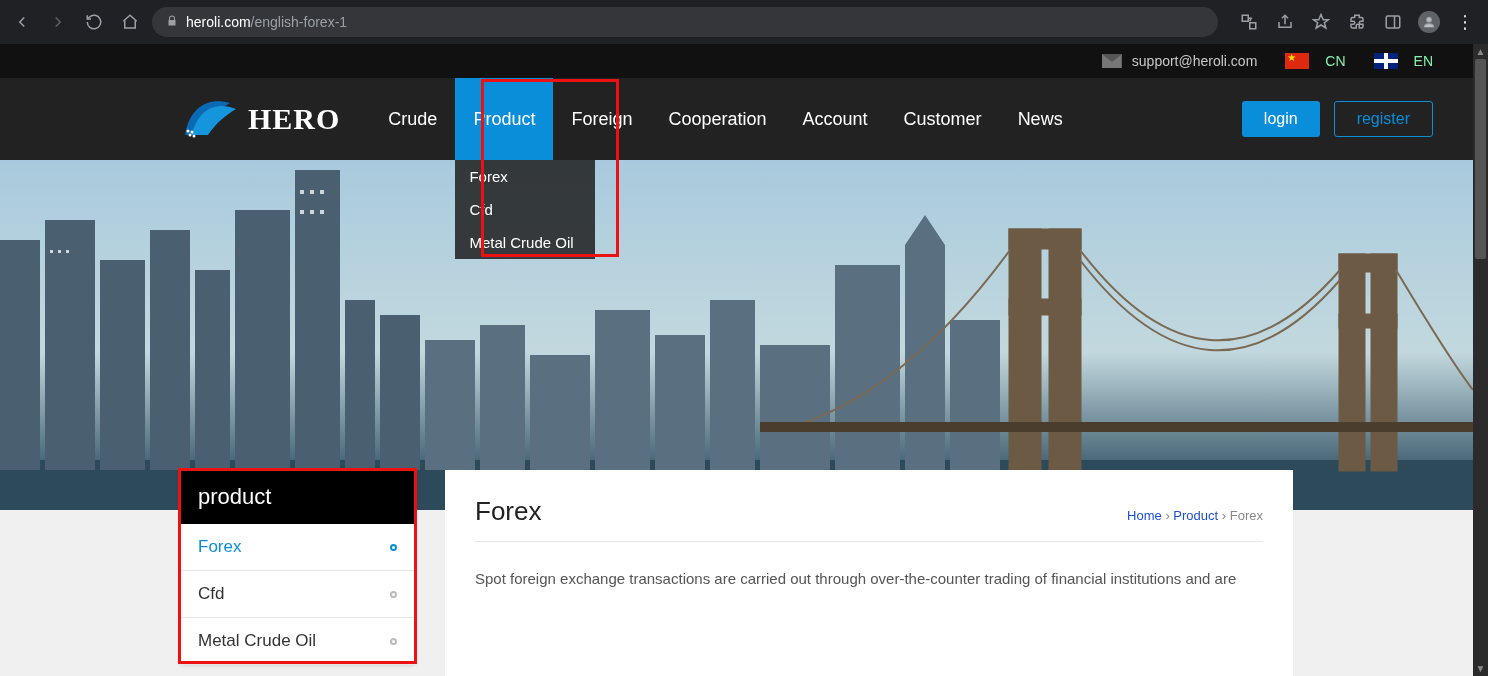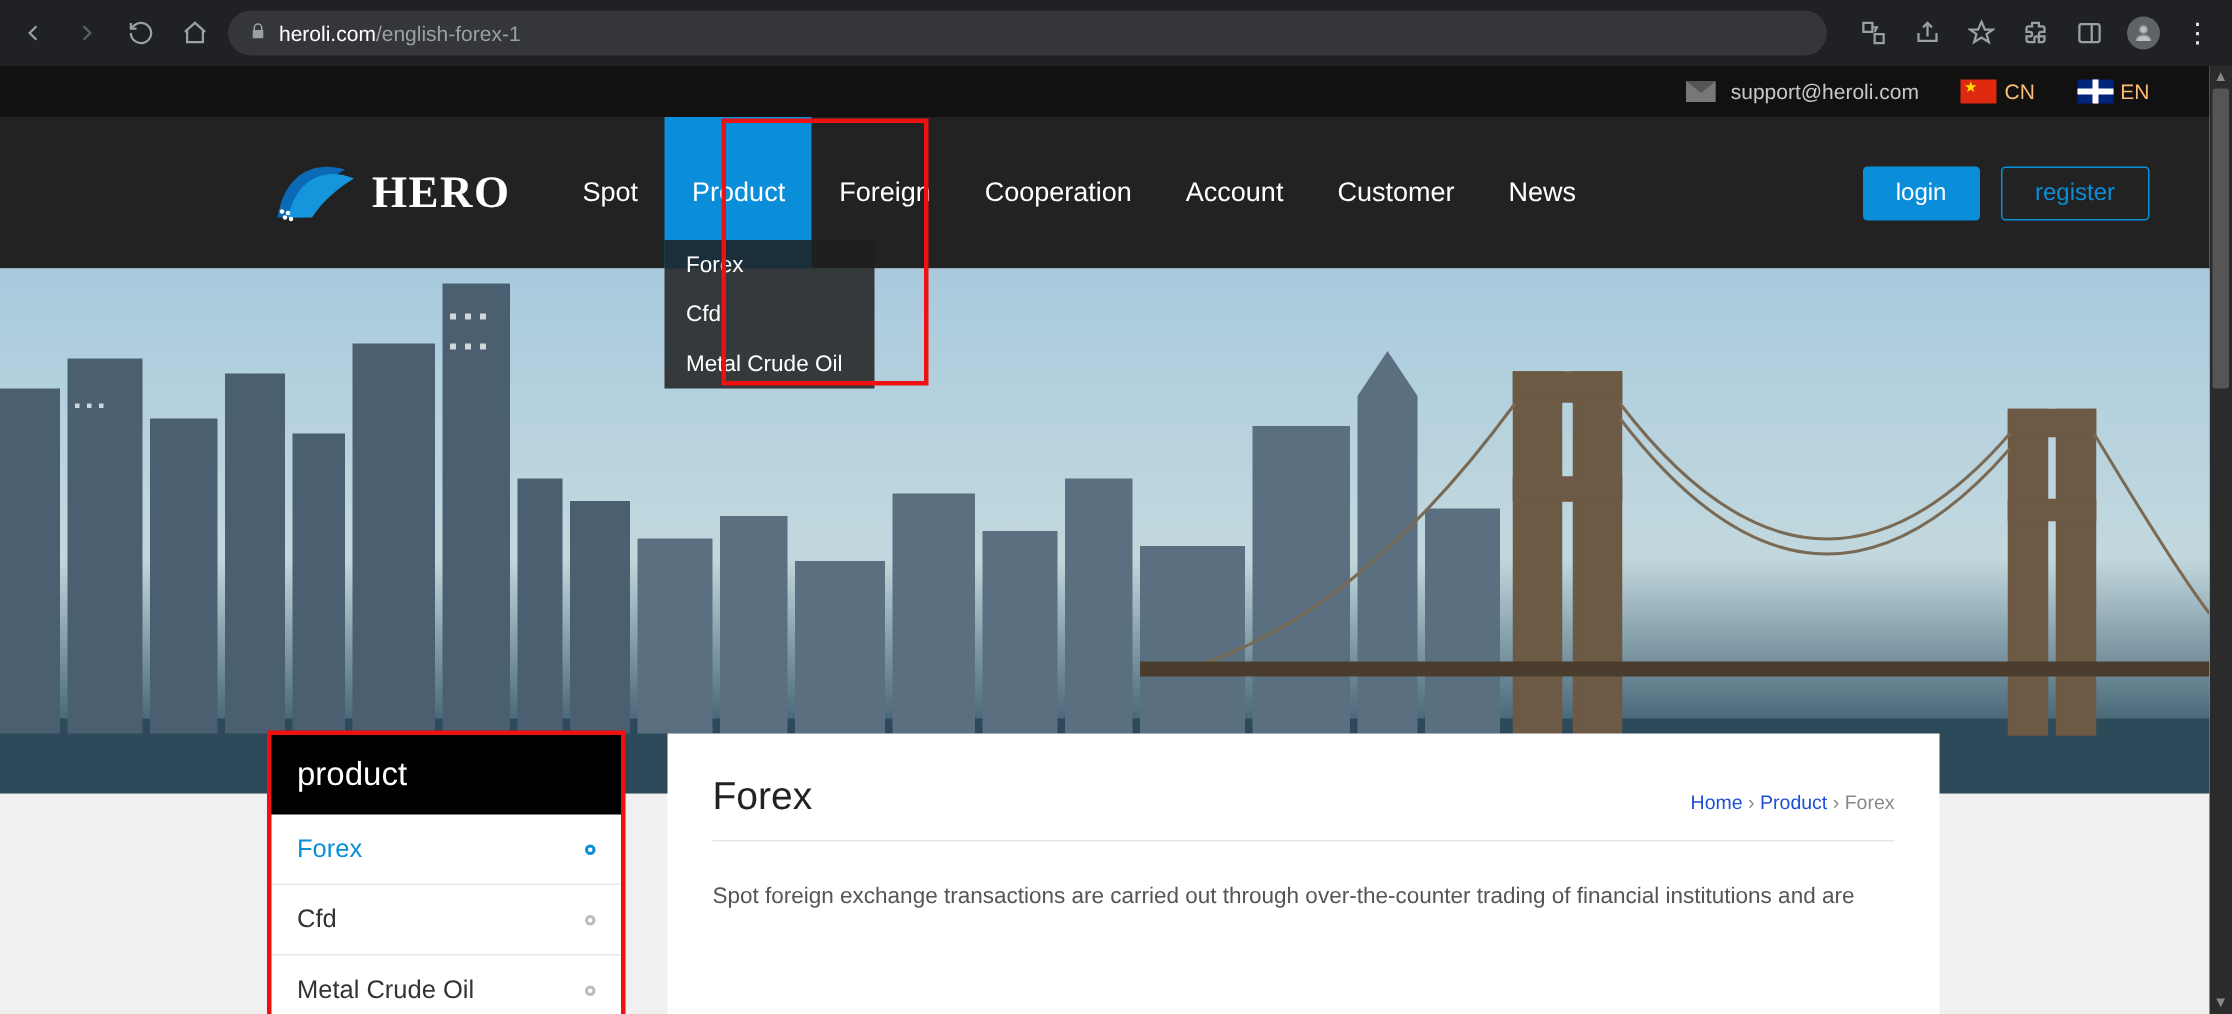--- a/index.html
+++ b/index.html
@@ -92,39 +92,39 @@
     align-items: center;
     justify-content: flex-end;
     padding-right: 40px;
     gap: 28px;
     font-size: 14px;
     color: #c8c8c8;
   }
   .topstrip .support { display: flex; align-items: center; gap: 10px; text-align: center; }
   .topstrip .mail-icon { width: 20px; height: 14px; background: #777; clip-path: polygon(0 0,100% 0,100% 100%,0 100%); position:relative;}
   .topstrip .mail-icon:after{content:"";position:absolute;left:0;top:0;right:0;height:0;border-left:10px solid transparent;border-right:10px solid transparent;border-top:8px solid #555;}
-  .lang { display: flex; align-items: center; gap: 5px; color:#fdba74;}
+  .lang { display: flex; align-items: center; gap: 16px; color:#86efac;}
   .flag { width: 24px; height: 16px; }
   .flag-cn { background: #de2910; position: relative; }
   .flag-cn:after{content:"★";position:absolute;left:2px;top:-1px;font-size:10px;color:#ffde00;}
   .flag-en {
     background:
       linear-gradient(#fff,#fff),
       linear-gradient(#cf142b,#cf142b),
       linear-gradient(#fff,#fff),
       linear-gradient(#cf142b,#cf142b),
       #00247d;
     background-size: 100% 4px, 100% 2px, 4px 100%, 2px 100%;
     background-position: 0 6px, 0 7px, 10px 0, 11px 0;
     background-repeat: no-repeat;
   }
 
   
   .navbar {
-    height: 101px;
+    height: 82px;
     background: #222;
     display: flex;
     align-items: center;
     padding: 0 0 0 180px;
     position: relative;
   }
   .logo {
     display: flex; align-items: center; gap: 8px;
     font-family: Georgia, serif;
     font-weight: bold;
@@ -380,21 +380,21 @@
               <circle cx="12" cy="37" r="1.5" fill="#fff"></circle>
             <circle cx="10" cy="40" r="1.5" fill="#fff"></circle>
               <circle cx="14" cy="41" r="1.5" fill="#fff"></circle>
           </svg>
         </span>
         <span>HERO</span>
       </div>
 
       <div class="nav-menu">
         <div class="nav-item">
-            <span>Spot</span>
+            <span>Crude</span>
           </div>
         <div class="nav-item active" style="position:relative;">
           <span>Product</span>
           <div class="dropdown">
             <div class="dropdown-item"><span>Forex</span></div>
             <div class="dropdown-item"><span>Cfd</span></div>
             <div class="dropdown-item"><span>Metal Crude Oil</span></div>
           </div>
         </div>
         <div class="nav-item">

